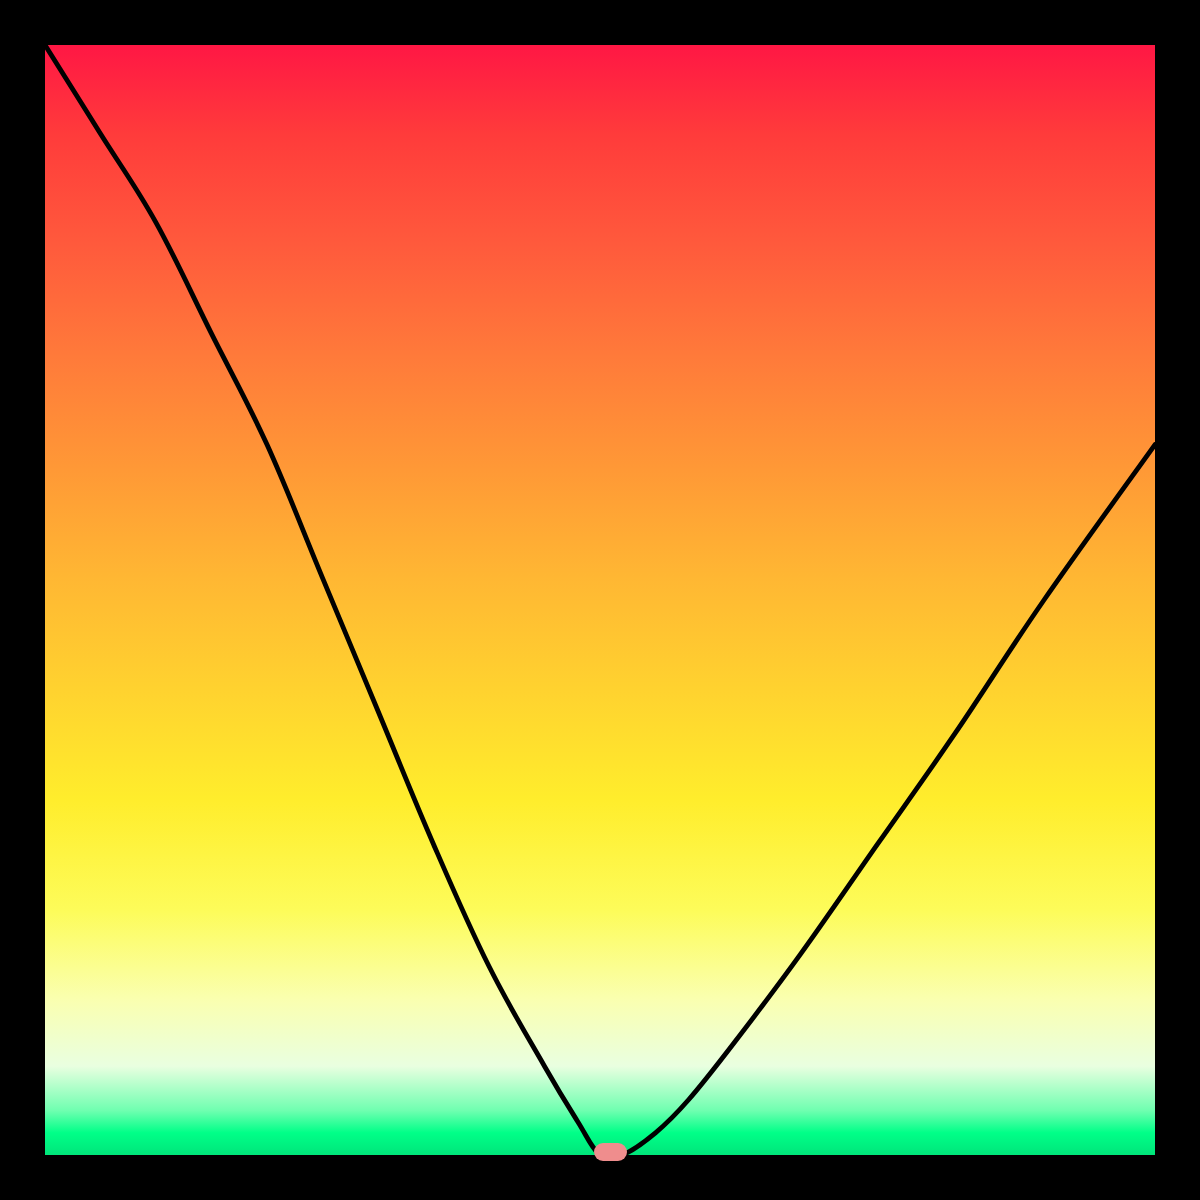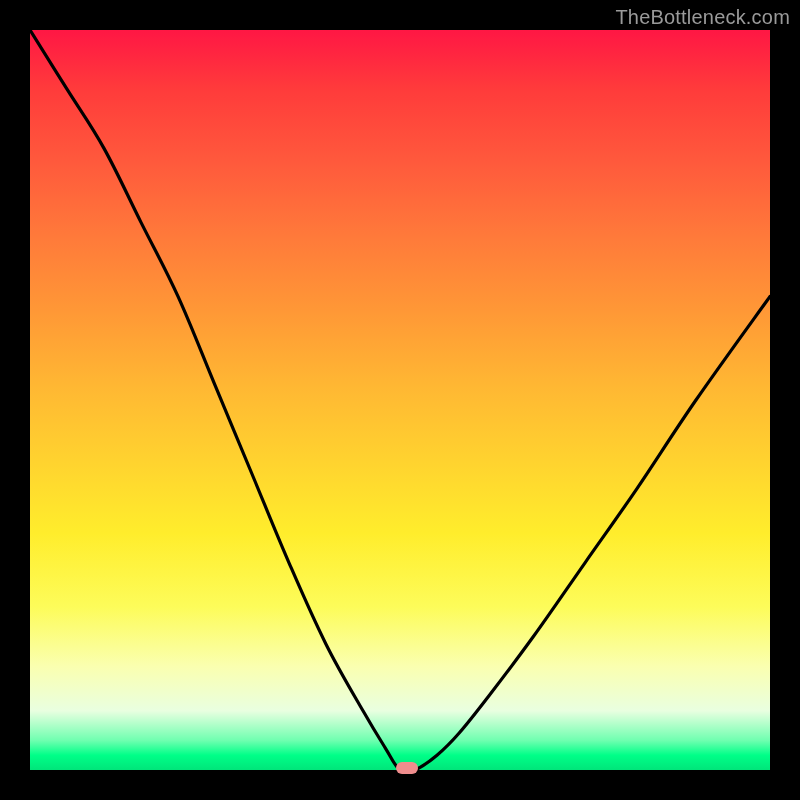--- a/index.html
+++ b/index.html
@@ -64,21 +64,20 @@
     height: 12px;
     background: #ef8d8d;
     border-radius: 6px;
   }
 </style>
 </head>
 <body>
 
 <div class="outer">
 
-  <div class="watermark">TheBottleneck.com</div>
 
   <div class="plot">
 
     <svg class="curve" viewBox="0 0 740 740" preserveAspectRatio="none">
       <path id="curve-path" fill="none" stroke="#000" stroke-width="3.2" stroke-linecap="round" d="M 0 0 C 6.66 10.655999999999988 23.68 37.887999999999934 37 59.19999999999993 C 50.32 80.51199999999993 60.68 94.42399999999998 74 118.39999999999998 C 87.32 142.37599999999998 97.68 165.76 111 192.39999999999998 C 124.32 219.03999999999996 134.68 237.09599999999998 148 266.4 C 161.32 295.70399999999995 171.68 323.23199999999997 185 355.2 C 198.32 387.168 208.68 412.032 222 444 C 235.32 475.968 245.68 502.16399999999993 259 532.8 C 272.32 563.4359999999999 282.68 587.5600000000001 296 614.2 C 309.32 640.84 322.344 662.1519999999999 333 680.8 C 343.656 699.448 348.53999999999996 707.1439999999999 355.2 717.8 C 361.86 728.456 364.67199999999997 736.004 370 740 C 375.32800000000003 743.996 378.14 742.664 384.8 740 C 391.46000000000004 737.336 399.00800000000004 731.86 407.00000000000006 725.2 C 414.9920000000001 718.5400000000001 419.876 713.6560000000001 429.2 703 C 438.524 692.3439999999999 445.48 683.316 458.8 666 C 472.12 648.684 485.88400000000007 630.776 503.20000000000005 606.8 C 520.5160000000001 582.824 536.352 559.4399999999999 555 532.8 C 573.648 506.15999999999997 586.8199999999999 488.104 606.8 458.8 C 626.78 429.49600000000004 642.024 404.632 666 370 C 689.976 335.368 726.68 285.048 740 266.4"></path>
     </svg>
 
     <div class="marker" id="marker" style="left: 366.4px; top: 732px;"></div>
   </div>
 </div>

